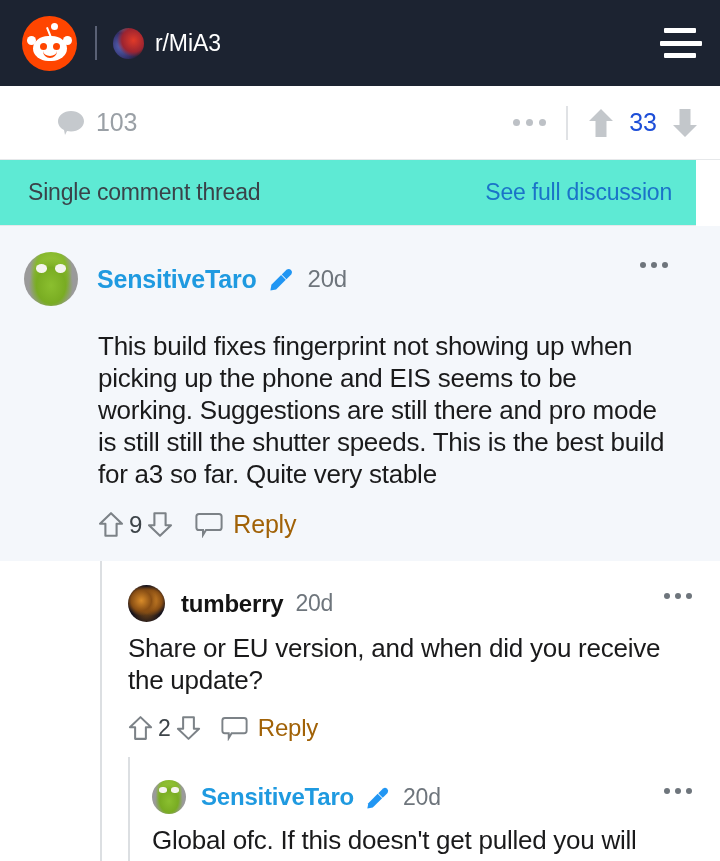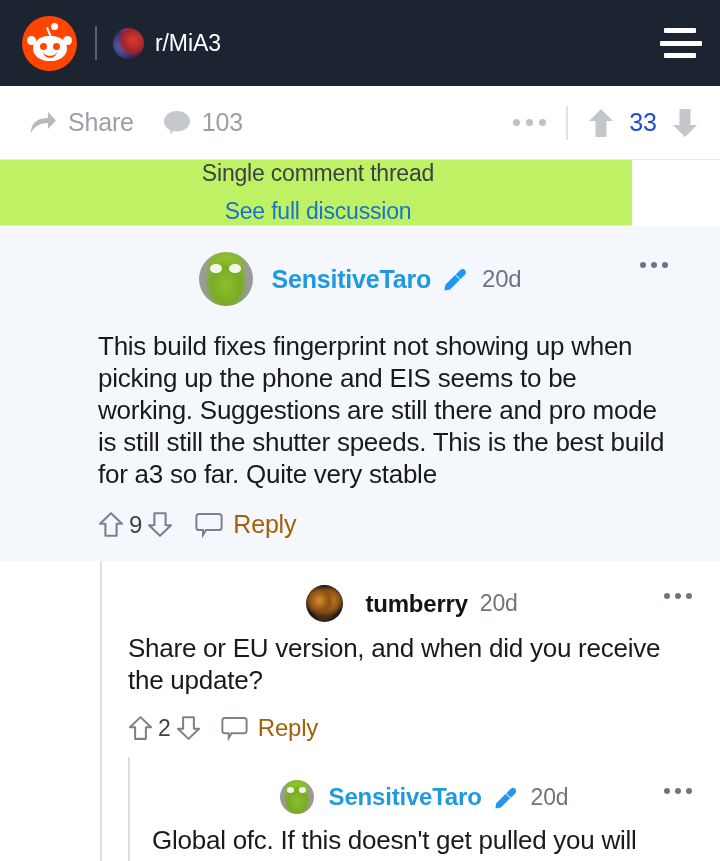--- a/index.html
+++ b/index.html
@@ -84,39 +84,38 @@
   .act-label{ color:#9aa0a6; font-size:25px; margin-left:10px; letter-spacing:-0.2px; }
   .act-count{ color:#9aa0a6; font-size:25px; margin-left:11px; letter-spacing:-0.2px; }
   .act.comments{ margin-left:29px; }
   .dots{ display:flex; gap:6px; align-items:center; cursor:pointer; }
   .dots i{ width:7px; height:7px; border-radius:50%; background:#bdc1c6; display:block; }
   .vsep{ width:2px; height:34px; background:#e0e2e5; margin:0 20px; }
   .vote-num{ color:#1d4ed8; font-size:25px; margin:0 15px; }
 
   
   .threadbar{
-    height:66px; width:632px; background:#bef264;
+    height:66px; width:696px; background:#5eead4;
     display:flex; align-items:center; justify-content:space-between;
     padding:0 24px 0 28px;
     border-bottom:1px solid #e6e8ea;
-    flex-direction:column;
   }
   .threadbar-title{ color:#3a4249; font-size:23px; letter-spacing:-0.2px; }
   .threadbar-link{ color:#1a73c8; font-size:23px; font-weight:normal; cursor:pointer; letter-spacing:-0.2px; }
 
   
   .comment{ position:relative; background:#fff; }
   .comment.highlight{ background:#f4f7fb; }
   .comment-inner{ position:relative; }
 
   .thread-line{
     position:absolute; top:0; bottom:0; width:2px; background:#dcdfe2;
   }
 
-  .c-head{ display:flex; align-items:center;justify-content:center; }
+  .c-head{ display:flex; align-items:center; }
   .c-avatar{ border-radius:50%; flex:0 0 auto; }
 
   .avatar-frog{
     background:
       radial-gradient(ellipse at 50% 62%, #8bbf2f 0%, #79ac22 38%, transparent 58%),
       radial-gradient(ellipse at 50% 34%, #9ecb3d 0%, #86b82c 40%, transparent 56%),
       #9a9a9a;
     position:relative; overflow:hidden;
   }
   .avatar-frog::before, .avatar-frog::after{
@@ -192,26 +191,20 @@
 
   <div class="hamburger">
     <span></span>
     <span></span>
     <span></span>
   </div>
 </div>
 
 <div class="actionbar">
 
-  <div class="act">
-    <svg width="30" height="28" viewBox="0 0 30 28">
-      <path d="M3 24 C3 12 12 9 20 9 L20 3 L28 11.5 L20 20 L20 14 C12.5 14 6.5 17 3 24 Z" fill="#b6babe"></path>
-    </svg>
-    <span class="act-label">Share</span>
-  </div>
 
   <div class="act comments">
     <svg width="28" height="26" viewBox="0 0 28 26">
       <path d="M14 1 C21.2 1 27 5.6 27 11.2 C27 16.8 21.2 21.4 14 21.4 C12.6 21.4 11.3 21.2 10 20.9
                L8 25 L7 20 C3.5 18.2 1 15 1 11.2 C1 5.6 6.8 1 14 1 Z" fill="#c5c9cd"></path>
     </svg>
     <span class="act-count">103</span>
   </div>
 
   <div class="spacer"></div>
@@ -282,21 +275,21 @@
   <div class="comment-inner" style="padding-left:128px;">
 
     <div class="c-dots" style="right:4px; top:8px;">
       <i></i>
       <i></i>
       <i></i>
     </div>
 
     <div class="c-head">
       <div class="c-avatar avatar-dark"></div>
-      <span class="c-user reg" style="margin-left:22px;">tumberry</span>
+      <span class="c-user reg" style="margin-left:16px;">tumberry</span>
       <span class="c-time">20d</span>
     </div>
 
     <div class="c-body" style="margin-top:10px; padding-right:22px;">Share or EU version, and when did you receive the update?</div>
 
     <div class="c-foot" style="margin-top:18px;">
       <svg width="25" height="26" viewBox="0 0 26 27">
         <path d="M13 2.2 L24 12.8 L18.6 12.8 L18.6 24.8 L7.4 24.8 L7.4 12.8 L2 12.8 Z" fill="none" stroke="#7c8287" stroke-width="2.1" stroke-linejoin="round"></path>
       </svg>
       <span class="foot-num">2</span>

